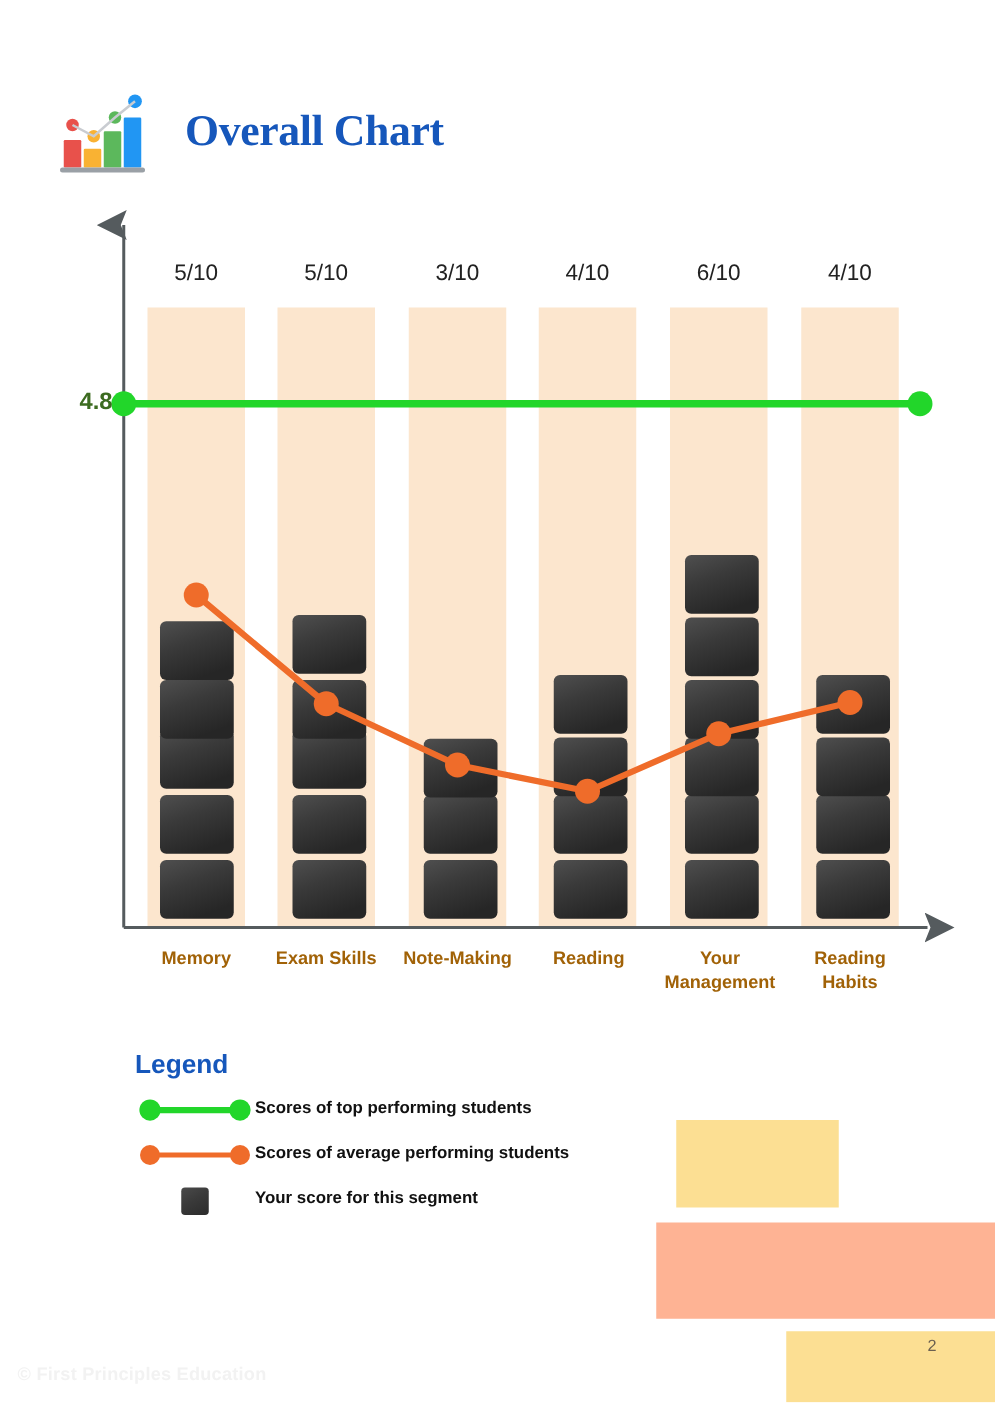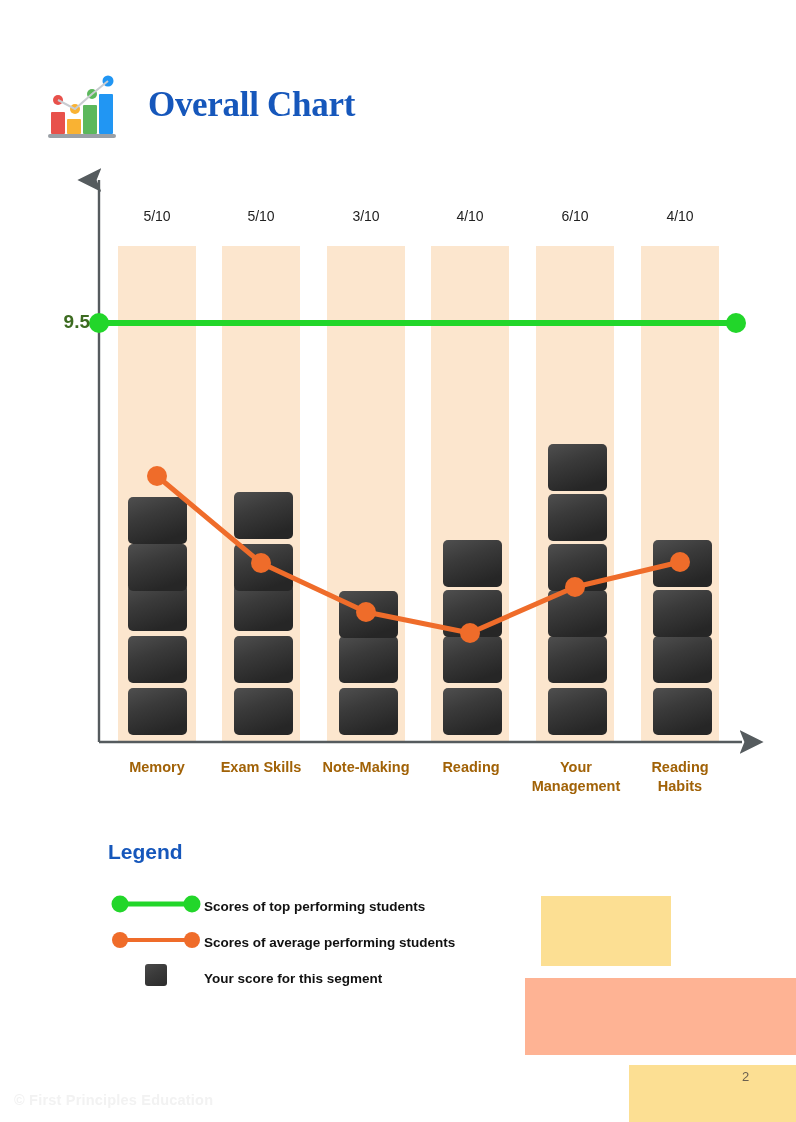--- a/index.html
+++ b/index.html
@@ -37,21 +37,21 @@
   
   #chart {
     position: absolute;
     left: 0; top: 0;
     width: 796px; height: 820px;
   }
   #chart-svg { position: absolute; left: 0; top: 0; }
 
   .score-label {
     position: absolute;
-    font-size: 14px;
+    font-size: 18px;
     color: #222222;
     text-align: center;
     line-height: 1;
   }
   .cat-label {
     position: absolute;
     font-size: 14.5px;
     font-weight: bold;
     color: #a16207;
     text-align: center;
@@ -75,21 +75,21 @@
     width: 420px;
   }
   #legend-title {
     font-size: 21px;
     font-weight: bold;
     color: #1657bb;
     margin-bottom: 14px;
   }
   .legend-row {
     display: flex;
-    align-items: flex-end;
+    align-items: flex-start;
     height: 36px;
   }
   .legend-swatch {
     width: 96px;
     flex: 0 0 96px;
     display: flex;
     align-items: center;
     justify-content: center;
   }
   .legend-text {
@@ -224,21 +224,21 @@
         <polyline points="157,476 261,563 366,612 470,633 575,587 680,562" fill="none" stroke="#ef6c2a" stroke-width="5" stroke-linejoin="round" stroke-linecap="round"></polyline>
         <circle cx="157" cy="476" r="10" fill="#ef6c2a"></circle>
         <circle cx="261" cy="563" r="10" fill="#ef6c2a"></circle>
         <circle cx="366" cy="612" r="10" fill="#ef6c2a"></circle>
         <circle cx="470" cy="633" r="10" fill="#ef6c2a"></circle>
         <circle cx="575" cy="587" r="10" fill="#ef6c2a"></circle>
         <circle cx="680" cy="562" r="10" fill="#ef6c2a"></circle>
       </g>
     </svg>
 
-    <div id="top-value-label">9.5</div>
+    <div id="top-value-label">4.8</div>
 
     <div class="score-label" style="left:118px; top:209px; width:78px;">5/10</div>
     <div class="score-label" style="left:222px; top:209px; width:78px;">5/10</div>
     <div class="score-label" style="left:327px; top:209px; width:78px;">3/10</div>
     <div class="score-label" style="left:431px; top:209px; width:78px;">4/10</div>
     <div class="score-label" style="left:536px; top:209px; width:78px;">6/10</div>
     <div class="score-label" style="left:641px; top:209px; width:78px;">4/10</div>
 
     <div class="cat-label" style="left:107px; top:758px; width:100px;">Memory</div>
     <div class="cat-label" style="left:206px; top:758px; width:110px;">Exam Skills</div>

